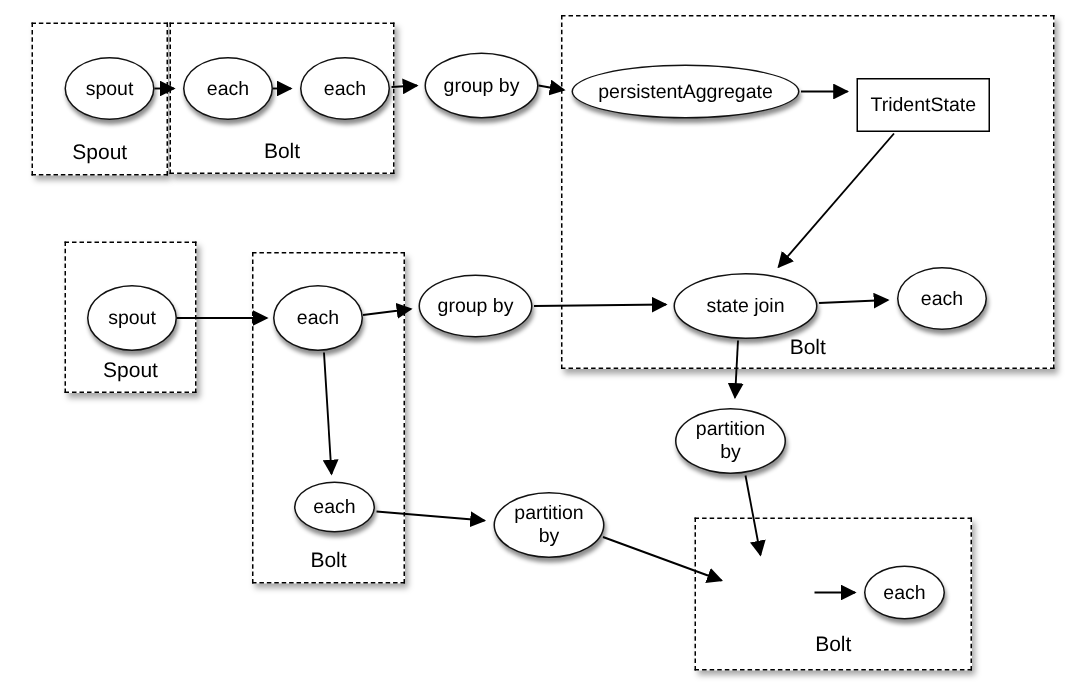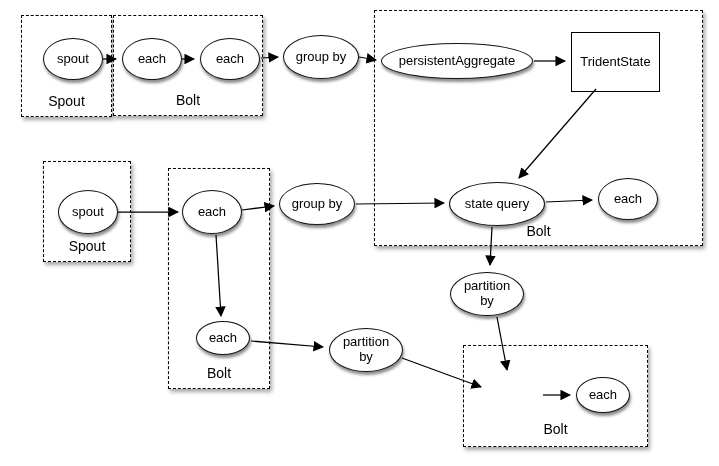--- a/index.html
+++ b/index.html
@@ -95,26 +95,26 @@
   </div>
 
   <div class="node ellipse" style="left:283px;top:35px;width:76px;height:44px">
     <span>group by</span>
   </div>
 
   <div class="node ellipse" style="left:381px;top:43px;width:152px;height:36px">
     <span>persistentAggregate</span>
   </div>
 
-  <div class="node rect" style="left:571px;top:32px;width:89px;height:60px">
+  <div class="node rect" style="left:571px;top:52px;width:89px;height:36px">
     <span>TridentState</span>
   </div>
 
   <div class="node ellipse" style="left:449px;top:182px;width:96px;height:44px">
-    <span>state query</span>
+    <span>state join</span>
   </div>
 
   <div class="node ellipse" style="left:598px;top:178px;width:60px;height:42px">
     <span>each</span>
   </div>
 
   <div class="node ellipse" style="left:58px;top:190px;width:60px;height:44px">
     <span>spout</span>
   </div>
 

